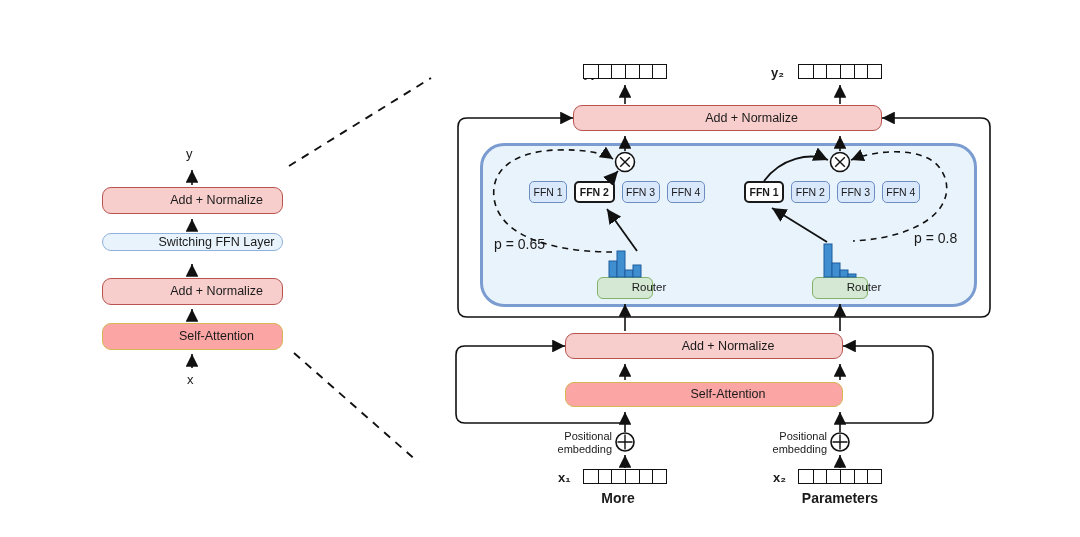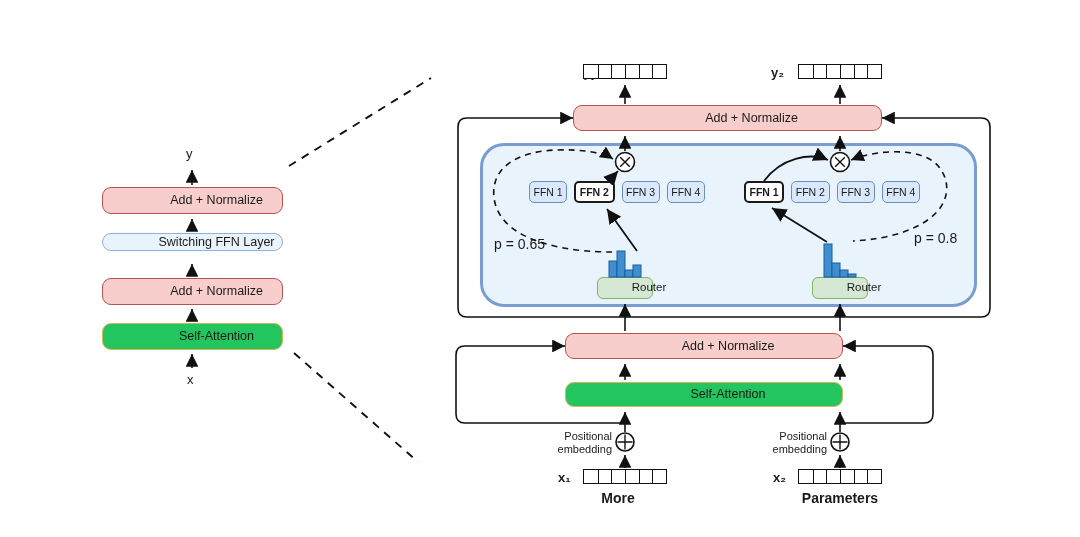--- a/index.html
+++ b/index.html
@@ -7,21 +7,21 @@
     position:relative;width:1080px;height:537px;background:#ffffff;overflow:hidden;
     font-family:"Liberation Sans","DejaVu Sans",sans-serif;color:#1a1a1a;
   }
   .box{
     position:absolute;display:flex;align-items:center;justify-content:center;
     border-radius:9px;font-size:12.5px;line-height:1;box-sizing:border-box;
     border:1.8px solid #000;background:#fff;white-space:nowrap;padding-left:48px;
   }
   .pink  {background:#f8cecc;border-color:#b85450;}
   .blue  {background:#e9f3fc;border-color:#8fb1dc;}
-  .yellow{background:#22c55e;border-color:#d6b656;}
+  .yellow{background:#fca5a5;border-color:#d6b656;}
   .green {background:#d5e8d4;border-color:#82b366;border-radius:6px;font-size:11.5px;}
   .container-blue{
     position:absolute;left:480px;top:143px;width:497px;height:164px;
     background:#e9f3fc;border:3px solid #7b9cd0;border-radius:24px;box-sizing:border-box;
   }
   .ffn-group{position:absolute;top:181px;width:176px;height:22px;display:flex;gap:7px;}
   .ffn{
     flex:1;display:flex;align-items:center;justify-content:center;
     background:#dae8fc;border:1.5px solid #6c8ebf;border-radius:5px;
     font-size:10.5px;box-sizing:border-box;white-space:nowrap;

